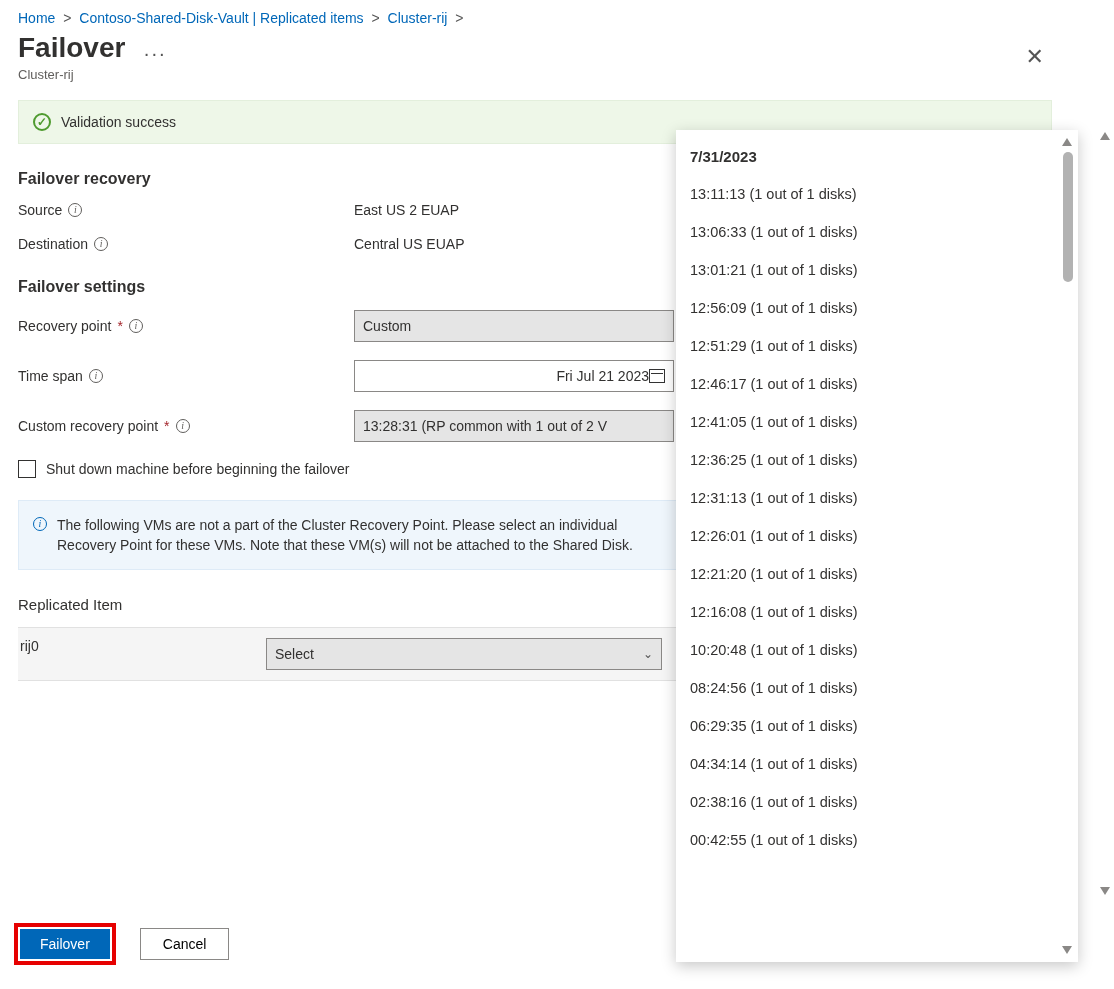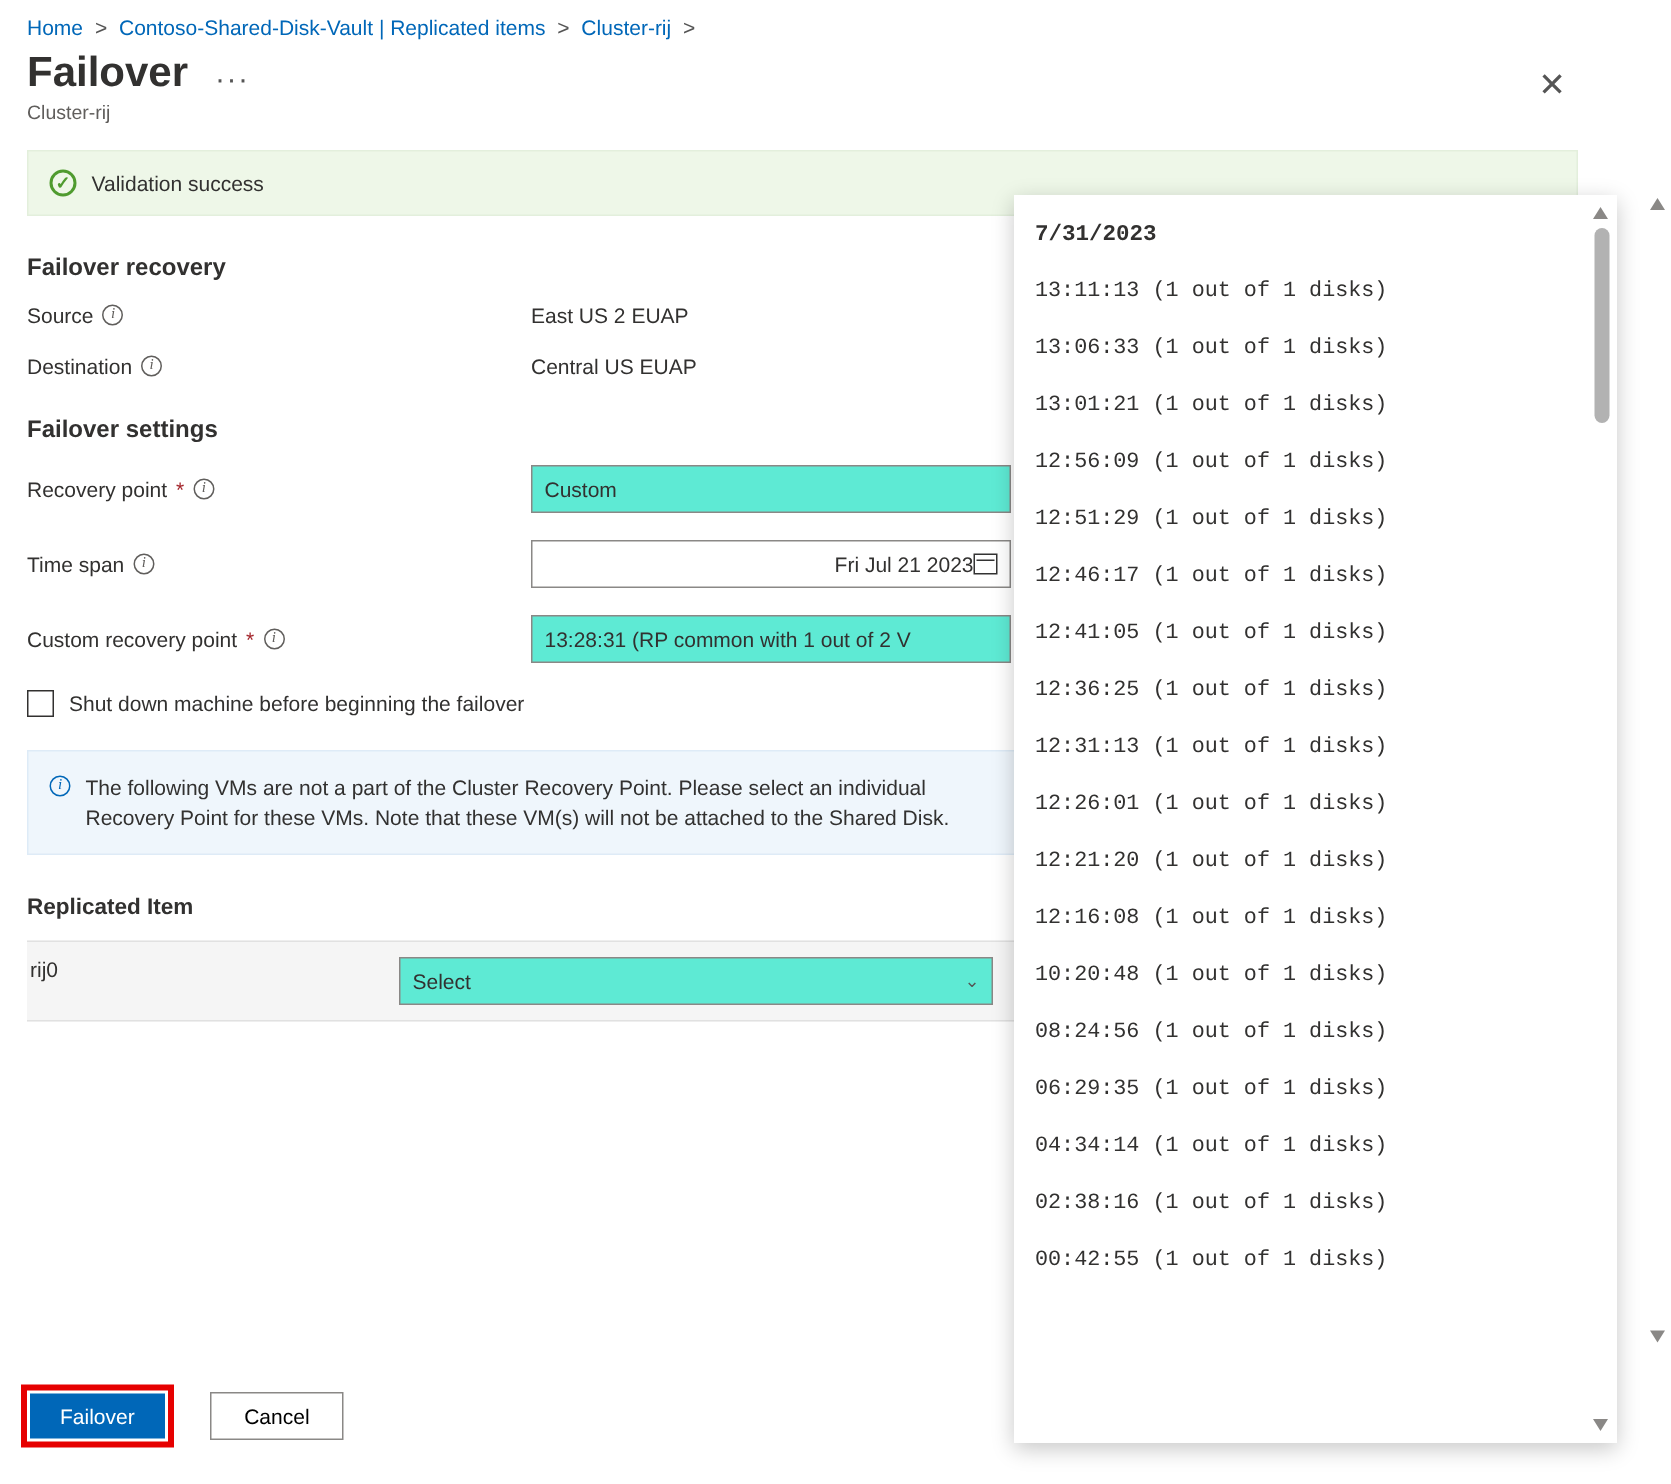--- a/index.html
+++ b/index.html
@@ -123,21 +123,21 @@
   .form-value { font-size: 14px; }
   .select-like {
     border: 1px solid #8a8886;
     padding: 6px 8px;
     width: 320px;
     font-size: 14px;
     display: flex;
     align-items: center;
     justify-content: space-between;
     cursor: pointer;
-    background: #5eead4;
+    background: #e5e5e5;
     height: 32px;
   }
   .select-like .chev {
     font-size: 12px;
     color: #555;
   }
   .date-like {
     border: 1px solid #8a8886;
     padding: 6px 8px;
     width: 320px;
@@ -187,21 +187,21 @@
     flex-shrink: 0;
     margin-top: 2px;
   }
   .info-panel-text {
     font-size: 14px;
     line-height: 1.45;
     color: #323130;
   }
   .table-header {
     display: flex;
-    font-weight: 700;
+    font-weight: 400;
     font-size: 15px;
     margin-top: 26px;
     padding-bottom: 8px;
   }
   .col-item { width: 246px; }
   .col-rp { flex: 1; }
   .table-row {
     display: flex;
     align-items: flex-start;
     background: #f5f5f5;
@@ -245,21 +245,20 @@
   .flyout {
     position: absolute;
     top: 130px;
     left: 676px;
     width: 402px;
     height: 832px;
     background: #fff;
     box-shadow: 0 4px 14px rgba(0,0,0,0.22);
     overflow: hidden;
     z-index: 50;
-    font-family: Liberation Mono, monospace;
   }
   .flyout-inner {
     padding: 14px 0 8px 0;
     height: 100%;
     overflow: hidden;
   }
   .flyout-date {
     font-weight: 600;
     font-size: 15px;
     padding: 4px 14px 10px 14px;

